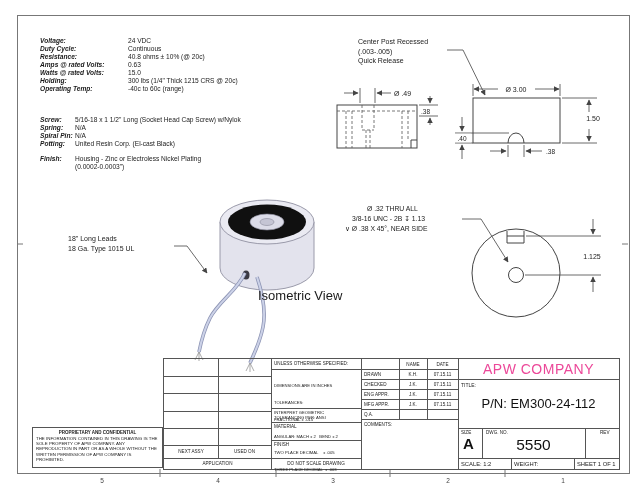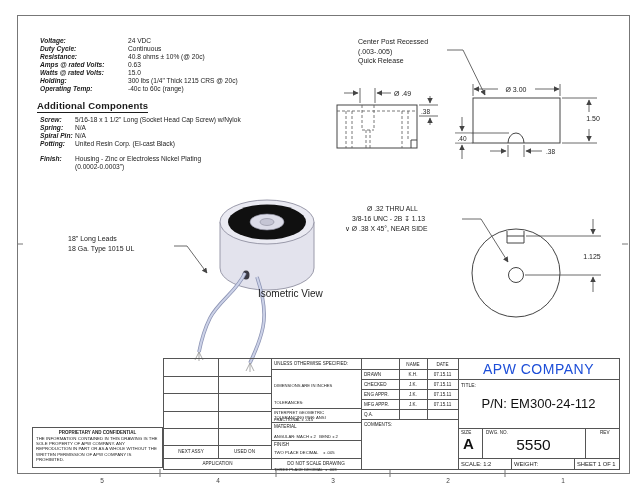--- a/index.html
+++ b/index.html
@@ -7,21 +7,21 @@
         font-family:"Liberation Sans",sans-serif;color:#1a1a1a;}
   .abs{position:absolute;}
   #frame{position:absolute;left:17px;top:15px;width:611px;height:457px;border:1px solid #777;}
   
   .spec-heading{font-size:9.5px;font-weight:bold;border-bottom:1px solid #1a1a1a;padding-bottom:1px;letter-spacing:.2px;}
   .srow{display:flex;height:8px;font-size:6.6px;line-height:8px;white-space:nowrap;}
   .slab{width:88px;font-weight:bold;font-style:italic;}
   .slab2{width:35px;font-weight:bold;font-style:italic;}
   .callout{font-size:7px;line-height:9.5px;}
   .callout2{font-size:6.8px;line-height:9.8px;}
-  .iso-label{font-size:10px;}
+  .iso-label{font-size:13px;}
   
   #tblock{position:absolute;left:163px;top:358px;width:455px;height:110px;border:1px solid #555;font-size:4.6px;color:#222;}
   .tb{position:absolute;box-sizing:border-box;}
   .bl{background:#555;position:absolute;}
   .ctr{display:flex;align-items:center;justify-content:center;text-align:center;}
   .tol{font-size:4.2px;line-height:5.6px;white-space:pre;}
   #prop{position:absolute;left:32px;top:427px;width:131px;height:41px;border:1px solid #555;box-sizing:border-box;padding:2px 3px;}
   #prop .pt{font-size:4.5px;font-weight:bold;text-align:center;margin-bottom:1px;}
   #prop .pb{font-size:4.4px;line-height:5.2px;}
   .zone{position:absolute;top:477px;font-size:6.5px;color:#444;width:20px;text-align:center;}
@@ -187,21 +187,20 @@
     <div class="srow">
         <span class="slab">Holding:</span>
         <span>300 lbs (1/4" Thick 1215 CRS @ 20c)</span>
       </div>
     <div class="srow">
         <span class="slab">Operating Temp:</span>
         <span>-40c to 60c (range)</span>
       </div>
   </div>
 
-  <div class="abs spec-heading" style="left:37px;top:100px;">Additional Components</div>
   <div class="abs" style="left:40px;top:116px;">
     <div class="srow">
         <span class="slab2">Screw:</span>
         <span>5/16-18 x 1 1/2" Long (Socket Head Cap Screw) w/Nylok</span>
       </div>
     <div class="srow">
         <span class="slab2">Spring:</span>
         <span>N/A</span>
       </div>
     <div class="srow">
@@ -296,21 +295,21 @@
     <div class="tb" style="left:200px;top:32.5px;">ENG APPR.</div>
     <div class="tb ctr" style="left:235px;top:30px;width:28px;height:10px;">J.K.</div>
     <div class="tb ctr" style="left:263px;top:30px;width:31px;height:10px;">07.15.11</div>
     <div class="tb" style="left:200px;top:42.5px;">MFG APPR.</div>
     <div class="tb ctr" style="left:235px;top:40px;width:28px;height:10px;">J.K.</div>
     <div class="tb ctr" style="left:263px;top:40px;width:31px;height:10px;">07.15.11</div>
     <div class="tb" style="left:200px;top:52.5px;">Q.A.</div>
     <div class="tb" style="left:200px;top:62.5px;">COMMENTS:</div>
     <div class="bl" style="left:294px;top:0;width:1px;height:110px;"></div>
 
-    <div class="tb ctr" style="left:294px;top:0;width:161px;height:20px;font-size:14px;letter-spacing:.5px;color:#1d4ed8;">APW COMPANY</div>
+    <div class="tb ctr" style="left:294px;top:0;width:161px;height:20px;font-size:14px;letter-spacing:.5px;color:#ec4899;">APW COMPANY</div>
     <div class="bl" style="left:294px;top:20px;width:161px;height:1px;"></div>
     <div class="tb" style="left:297px;top:23px;font-size:5px;">TITLE:</div>
     <div class="tb ctr" style="left:294px;top:30px;width:161px;height:28px;font-size:13px;color:#111;">P/N: EM300-24-112</div>
     <div class="bl" style="left:294px;top:69px;width:161px;height:1px;"></div>
     <div class="bl" style="left:318px;top:69px;width:1px;height:30px;"></div>
     <div class="bl" style="left:421px;top:69px;width:1px;height:30px;"></div>
     <div class="tb" style="left:297px;top:71px;">SIZE</div>
     <div class="tb" style="left:299px;top:76px;font-size:15px;font-weight:bold;color:#111;">A</div>
     <div class="tb" style="left:322px;top:71px;">DWG.  NO.</div>
     <div class="tb ctr" style="left:318px;top:74px;width:103px;height:24px;font-size:15.5px;color:#111;">5550</div>

